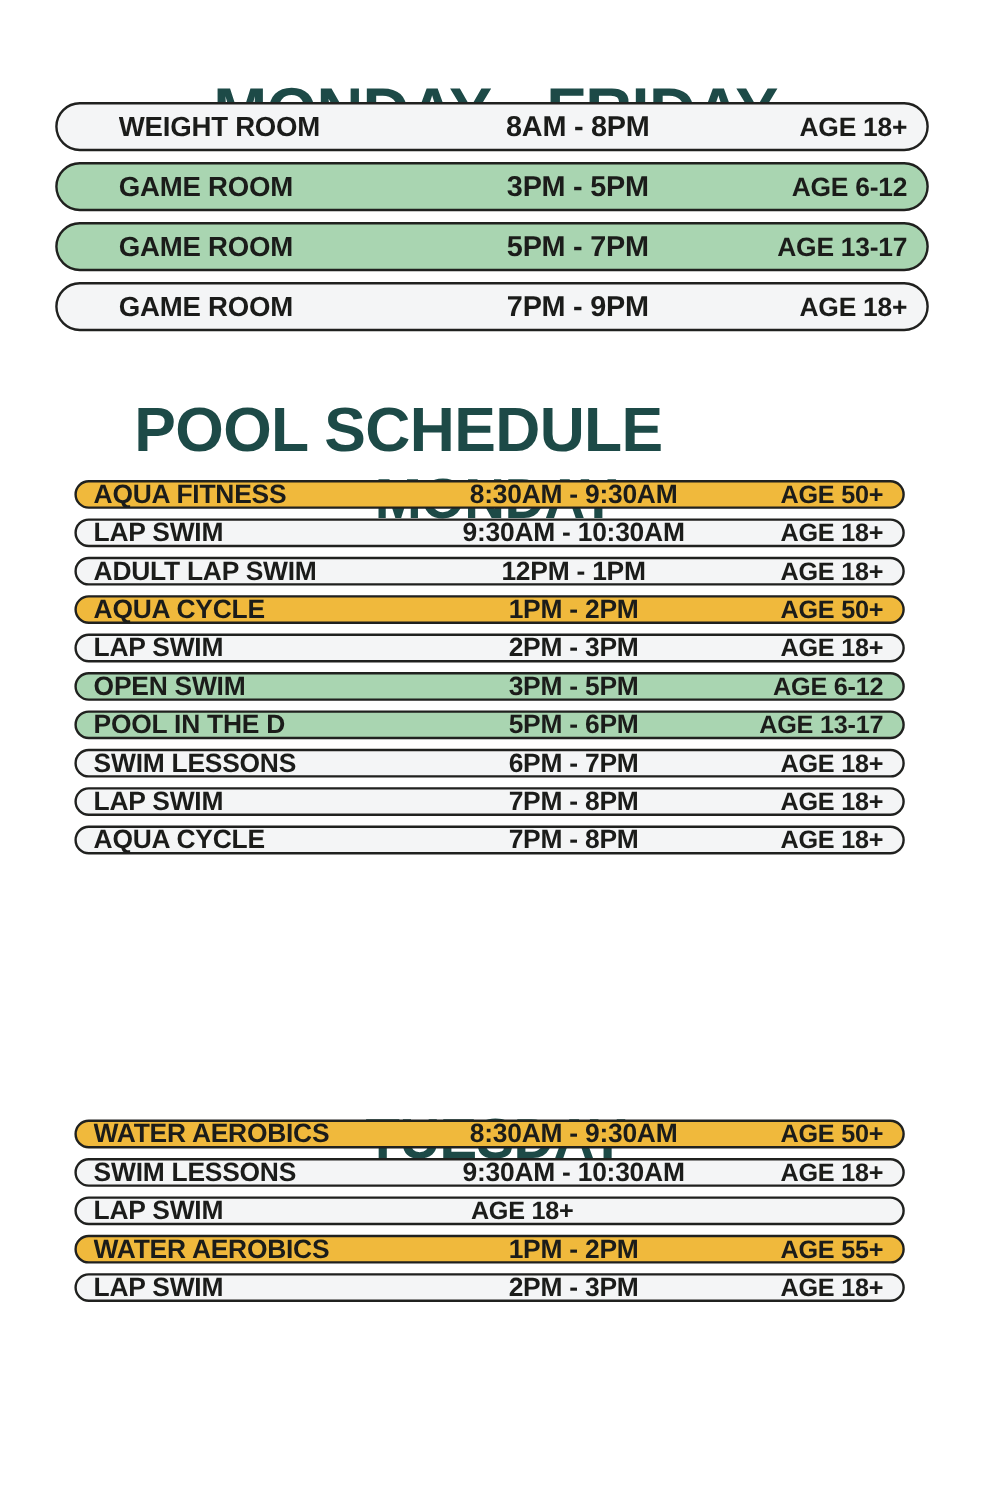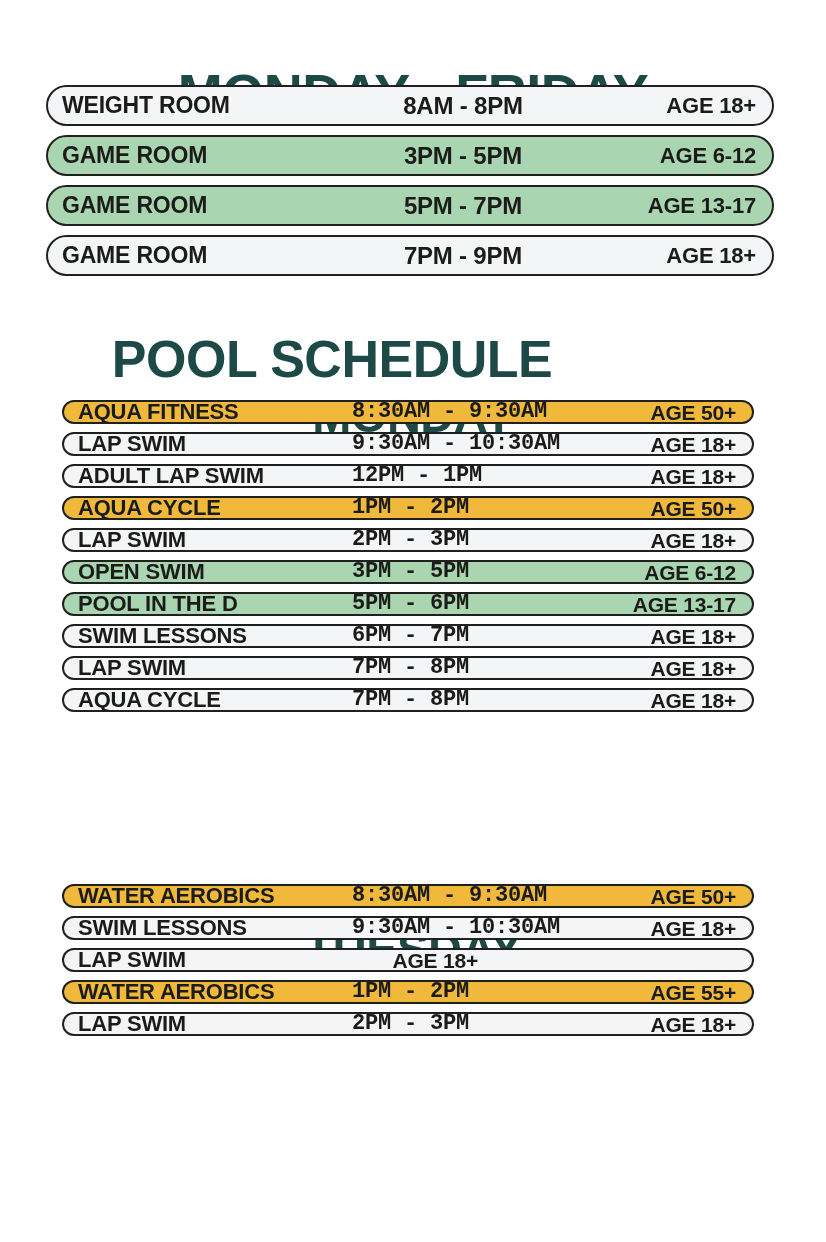--- a/index.html
+++ b/index.html
@@ -92,37 +92,37 @@
 
   
   #table-weekday {
     position: absolute;
     left: 46px;
     top: 85px;
     width: 728px;
     gap: 9px;
   }
   #table-weekday .row { height: 41px; }
-  #table-weekday .cell-name { width: 280px; font-size: 23px; }
+  #table-weekday .cell-name { width: 280px; font-size: 23px; margin-left: 37px; }
   #table-weekday .cell-time { text-align: center; padding-right: 22px; font-size: 24px; }
   #table-weekday .cell-age  { width: 150px; font-size: 22px; }
 
   
   .pool-table {
     position: absolute;
     left: 62px;
     width: 692px;
     gap: 8px;
   }
   .pool-table .cell-name { width: 268px; }
-  .pool-table .cell-time { text-align: left; padding-left: 6px; font-family: Liberation Mono, monospace; }
+  .pool-table .cell-time { text-align: center; padding-left: 6px; }
   .pool-table .cell-age  { width: 132px; }
 
   #table-monday { top: 400px; }
-  #table-tuesday { top: 884px; }
+  #table-tuesday { top: 933px; }
 
   
   #heading-weekday  { position: absolute; left: 0; top: 30px;  width: 826px; }
   #heading-pool     { position: absolute; left: 0; top: 298px; width: 664px; }
   #heading-monday   { position: absolute; left: 0; top: 353px; width: 826px; }
   #heading-tuesday  { position: absolute; left: 0; top: 886px; width: 826px; }
 </style>
 </head>
 <body>
 

